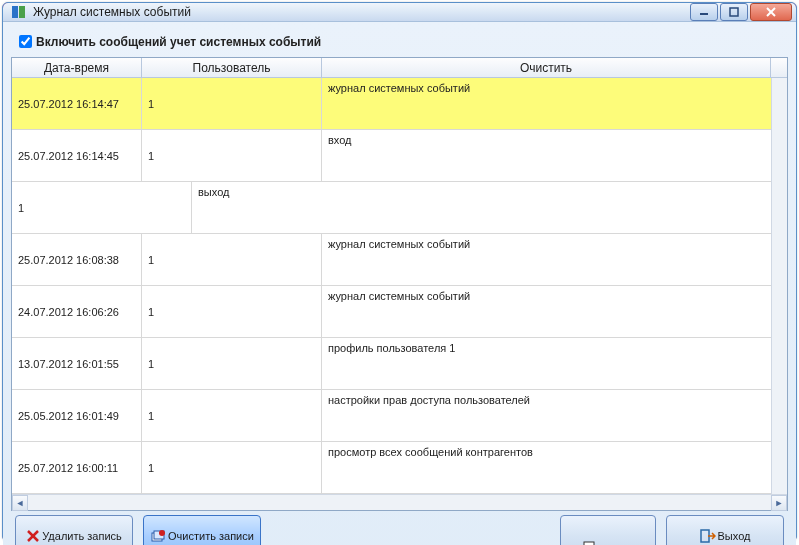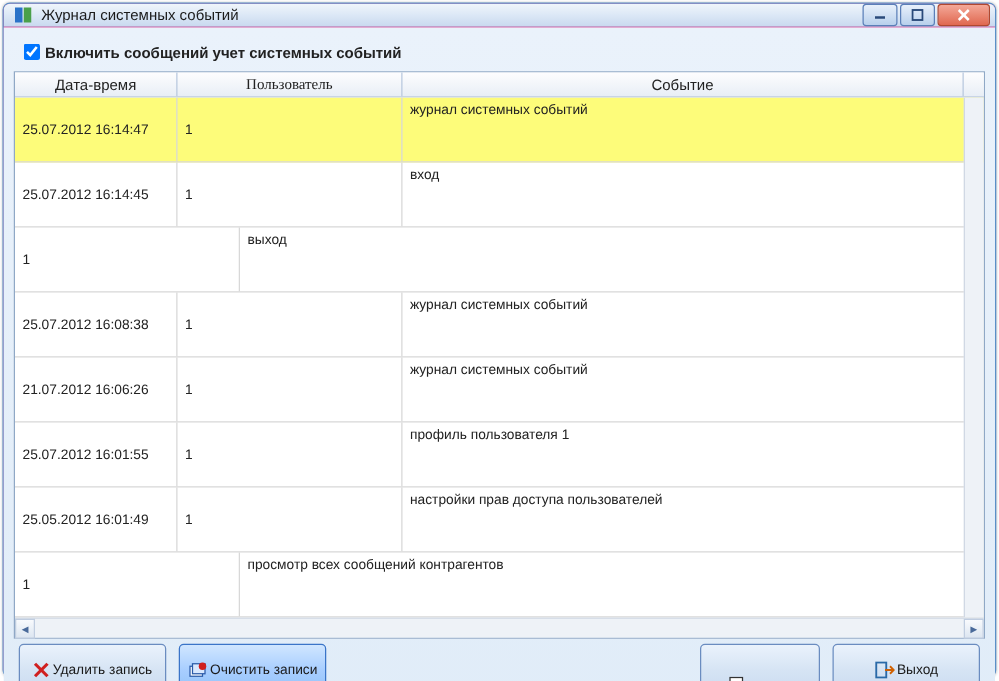--- a/index.html
+++ b/index.html
@@ -12,21 +12,21 @@
     width: 799px;
     height: 545px;
     overflow: hidden;
   }
   .window {
     width: 795px;
     height: 540px;
     margin: 2px;
     border: 1px solid #5a8fc8;
     border-radius: 6px;
-    background: #ec4899;
+    background: #701a75;
     display: flex;
     flex-direction: column;
     box-shadow: 0 0 2px rgba(0,0,0,0.2);
   }
   .titlebar {
     height: 28px;
     background: linear-gradient(to bottom, #f0f5fb 0%, #dce8f6 50%, #c9d9ef 100%);
     border-bottom: 1px solid #a8c0dc;
     border-radius: 5px 5px 0 0;
     display: flex;
@@ -88,21 +88,21 @@
     background: linear-gradient(to bottom, #fdfdfe, #e8eef6);
     border-bottom: 1px solid #b8c8de;
   }
   .th {
     border-right: 1px solid #b8c8de;
     display:flex; align-items:center; justify-content:center;
     font-size: 12px;
     color: #222;
   }
   .th.c1 { width: 130px; }
-  .th.c2 { width: 180px; font-family: Liberation Serif, serif; }
+  .th.c2 { width: 180px; }
   .th.c3 { flex: 1; }
   .th.csb { width: 16px; border-right:none; }
   .tbody {
     flex:1;
     overflow: hidden;
     position: relative;
   }
   .tr {
     display: flex;
     height: 52px;
@@ -230,21 +230,21 @@
 
     <label class="checkbox-row">
       <input type="checkbox" checked="" style="">
       <span>Включить сообщений учет системных событий</span>
     </label>
 
     <div class="table-wrap">
       <div class="thead">
         <div class="th c1">Дата-время</div>
         <div class="th c2">Пользователь</div>
-        <div class="th c3">Событие</div>
+        <div class="th c3">Очистить</div>
         <div class="th csb"></div>
       </div>
       <div class="tbody" id="tbody">
         <div class="tr selected">
             <div class="td c1">25.07.2012 16:14:47</div>
             <div class="td c2">1</div>
             <div class="td c3">журнал системных событий</div>
           </div>
           <div class="tr">
             <div class="td c1">25.07.2012 16:14:45</div>
@@ -254,35 +254,36 @@
           <div class="tr">
             <div class="td c2">1</div>
             <div class="td c3">выход</div>
           </div>
           <div class="tr">
             <div class="td c1">25.07.2012 16:08:38</div>
             <div class="td c2">1</div>
             <div class="td c3">журнал системных событий</div>
           </div>
           <div class="tr">
-            <div class="td c1">21.07.2012 16:06:26</div>
+            <div class="td c1">24.07.2012 16:06:26</div>
             <div class="td c2">1</div>
             <div class="td c3">журнал системных событий</div>
           </div>
           <div class="tr">
-            <div class="td c1">25.07.2012 16:01:55</div>
+            <div class="td c1">13.07.2012 16:01:55</div>
             <div class="td c2">1</div>
             <div class="td c3">профиль пользователя 1</div>
           </div>
           <div class="tr">
             <div class="td c1">25.05.2012 16:01:49</div>
             <div class="td c2">1</div>
             <div class="td c3">настройки прав доступа пользователей</div>
           </div>
           <div class="tr">
+            <div class="td c1">25.07.2012 16:00:11</div>
             <div class="td c2">1</div>
             <div class="td c3">просмотр всех сообщений контрагентов</div>
           </div>
           <div class="vscroll"></div>
       </div>
       <div class="hscroll">
         <div class="arrow">◄</div>
         <div class="track"></div>
         <div class="arrow">►</div>
       </div>

